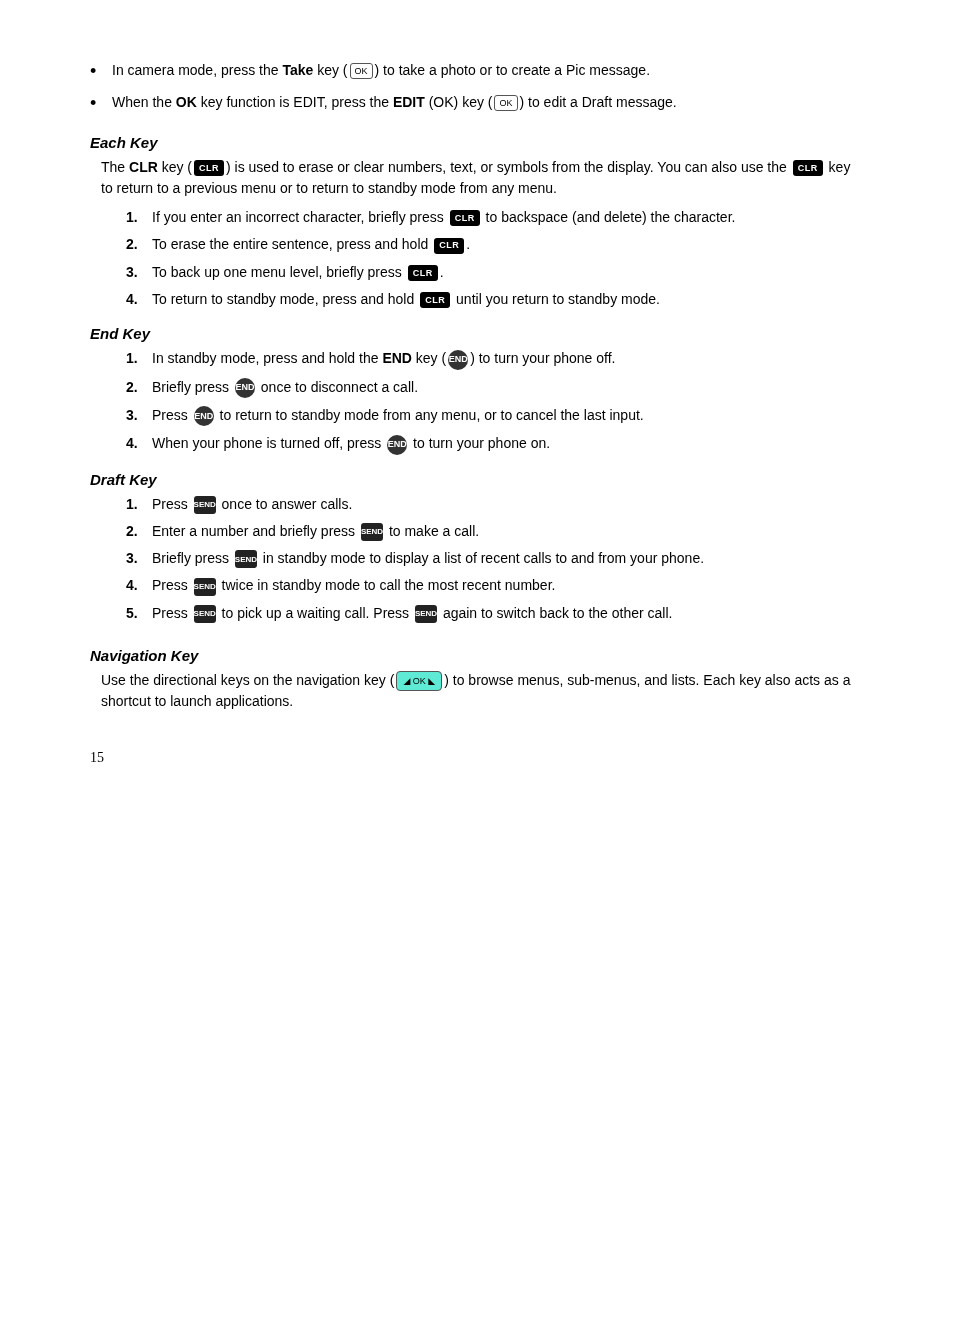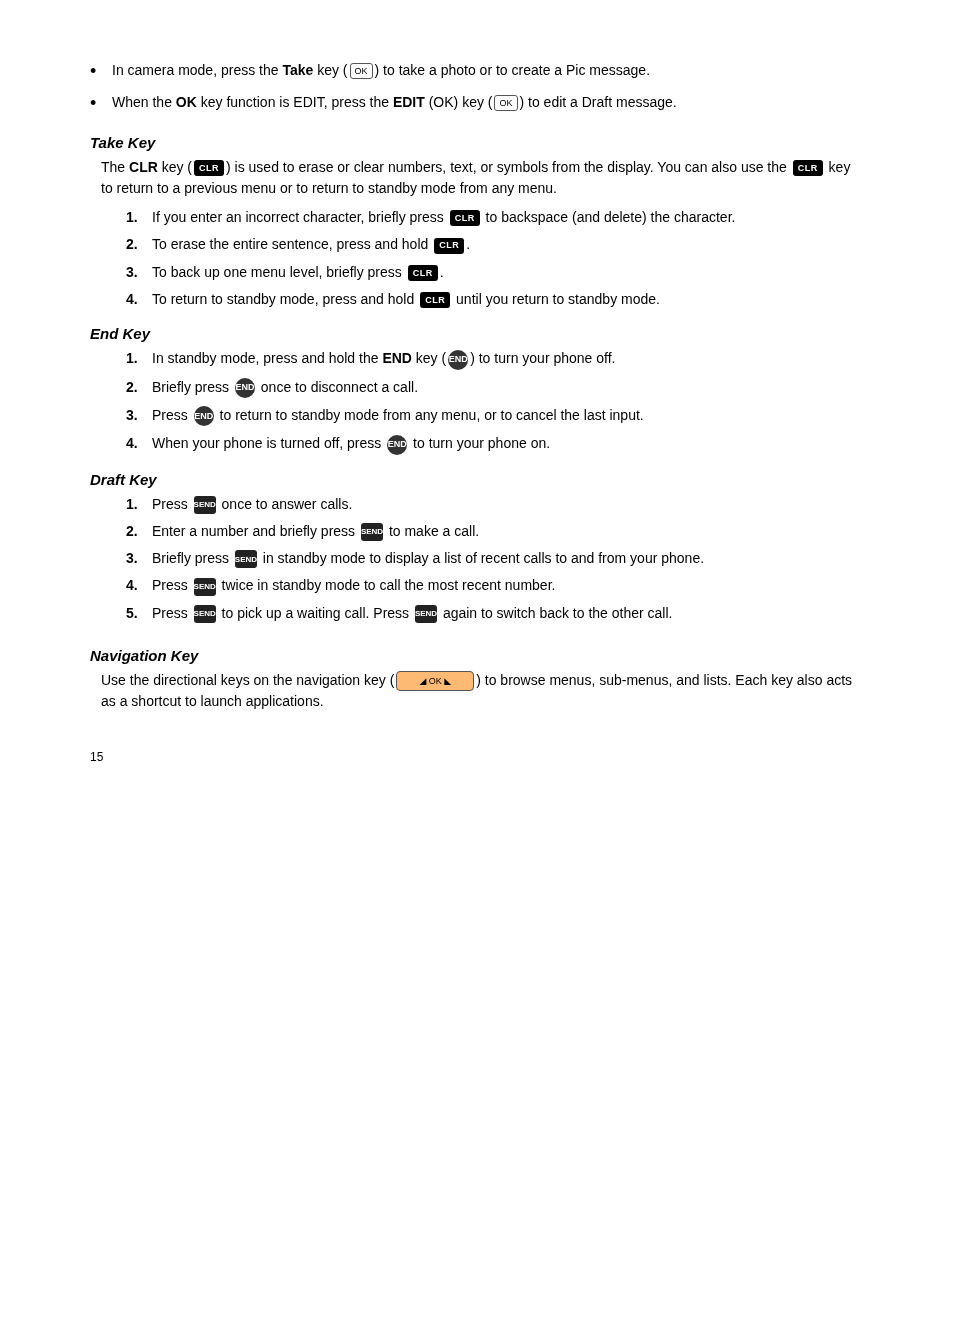--- a/index.html
+++ b/index.html
@@ -51,21 +51,22 @@
     .item-content {
       flex: 1;
     }
     .intro-para {
       margin-bottom: 8px;
       line-height: 1.5;
       margin-left: 11px;
     }
     .page-number {
       margin-top: 30px;
-      font-size: 12px;
+      font-size: 14px;
+      font-family: Liberation Serif, serif;
     }
 
     
     .key-btn {
       display: inline-flex;
       align-items: center;
       justify-content: center;
       background: #000;
       color: #fff;
       font-size: 9px;
@@ -91,28 +92,28 @@
       min-width: 20px;
       font-size: 9px;
       color: #000;
     }
     .key-nav {
       display: inline-flex;
       align-items: center;
       justify-content: center;
       border: 1.5px solid #555;
       border-radius: 4px;
-      padding: 1px 22px;
+      padding: 1px 6px;
       margin: 0 2px;
       vertical-align: middle;
       height: 20px;
       min-width: 40px;
       font-size: 9px;
       color: #000;
-      background: #fdba74;
+      background: #5eead4;
     }
     .key-end {
       display: inline-flex;
       align-items: center;
       justify-content: center;
       background: #333;
       color: #fff;
       font-size: 9px;
       font-weight: bold;
       border-radius: 50%;
@@ -149,21 +150,21 @@
   </div>
   <div class="bullet-item">
     <span class="bullet-dot">•</span>
     <span class="item-content">
       When the <b>OK</b> key function is EDIT, press the <b>EDIT</b> (OK) key (<span class="key-ok">OK</span>) to edit a Draft message.
     </span>
   </div>
 </div>
 
 <div class="section">
-  <div class="section-title">Take Key</div>
+  <div class="section-title">Each Key</div>
   <div class="intro-para">
     The <b>CLR</b> key (<span class="key-btn">CLR</span>) is used to erase or clear numbers, text, or symbols from the display. You can also use the <span class="key-btn">CLR</span> key to return to a previous menu or to return to standby mode from any menu.
   </div>
   <div class="numbered-list">
     <div class="numbered-item">
       <span class="num">1.</span>
       <span class="item-content">If you enter an incorrect character, briefly press <span class="key-btn">CLR</span> to backspace (and delete) the character.</span>
     </div>
     <div class="numbered-item">
       <span class="num">2.</span>

